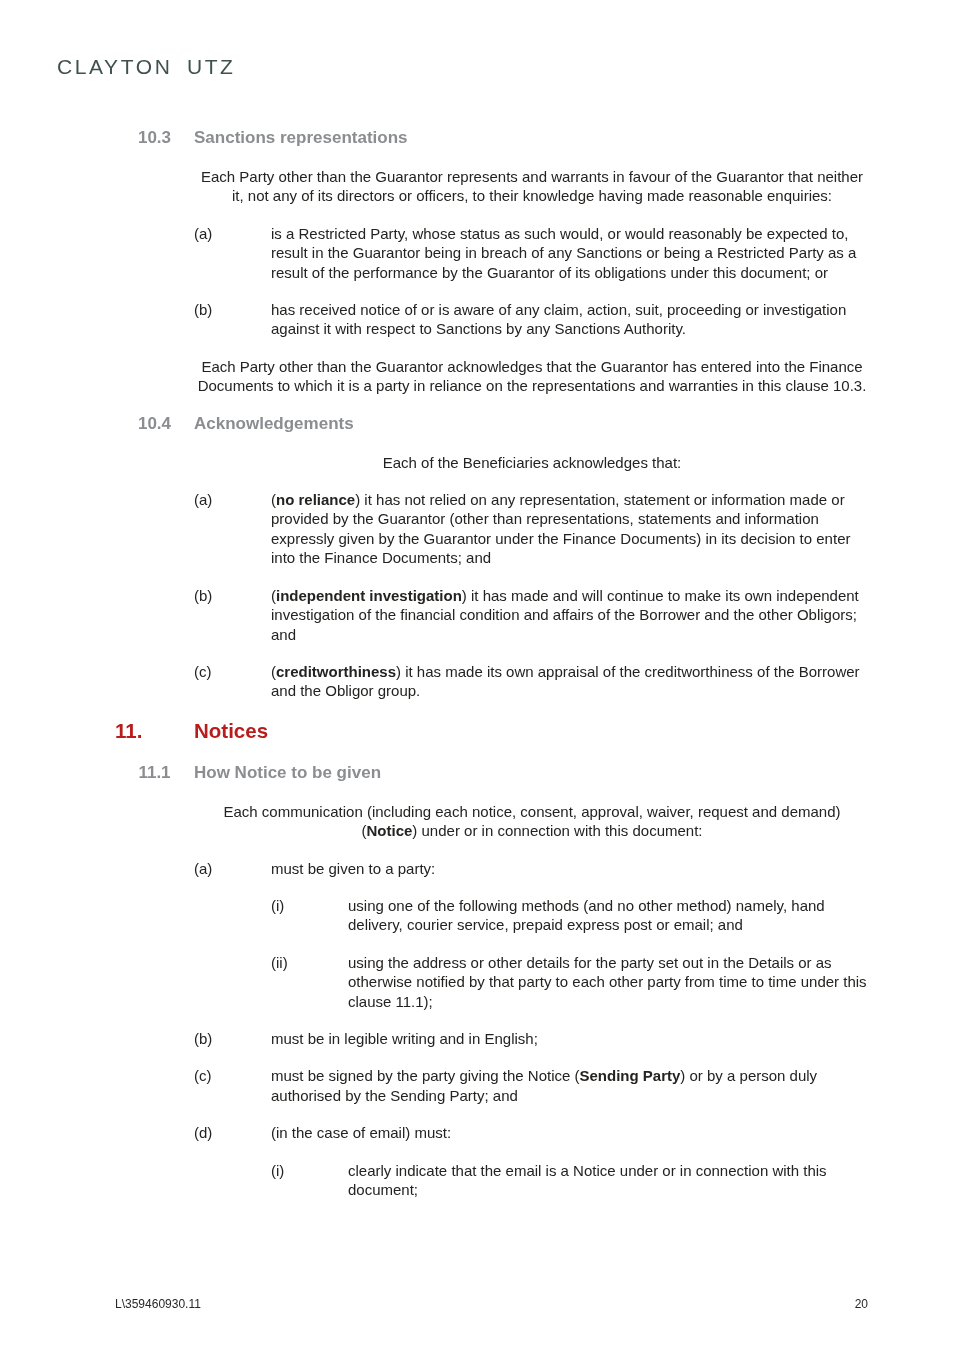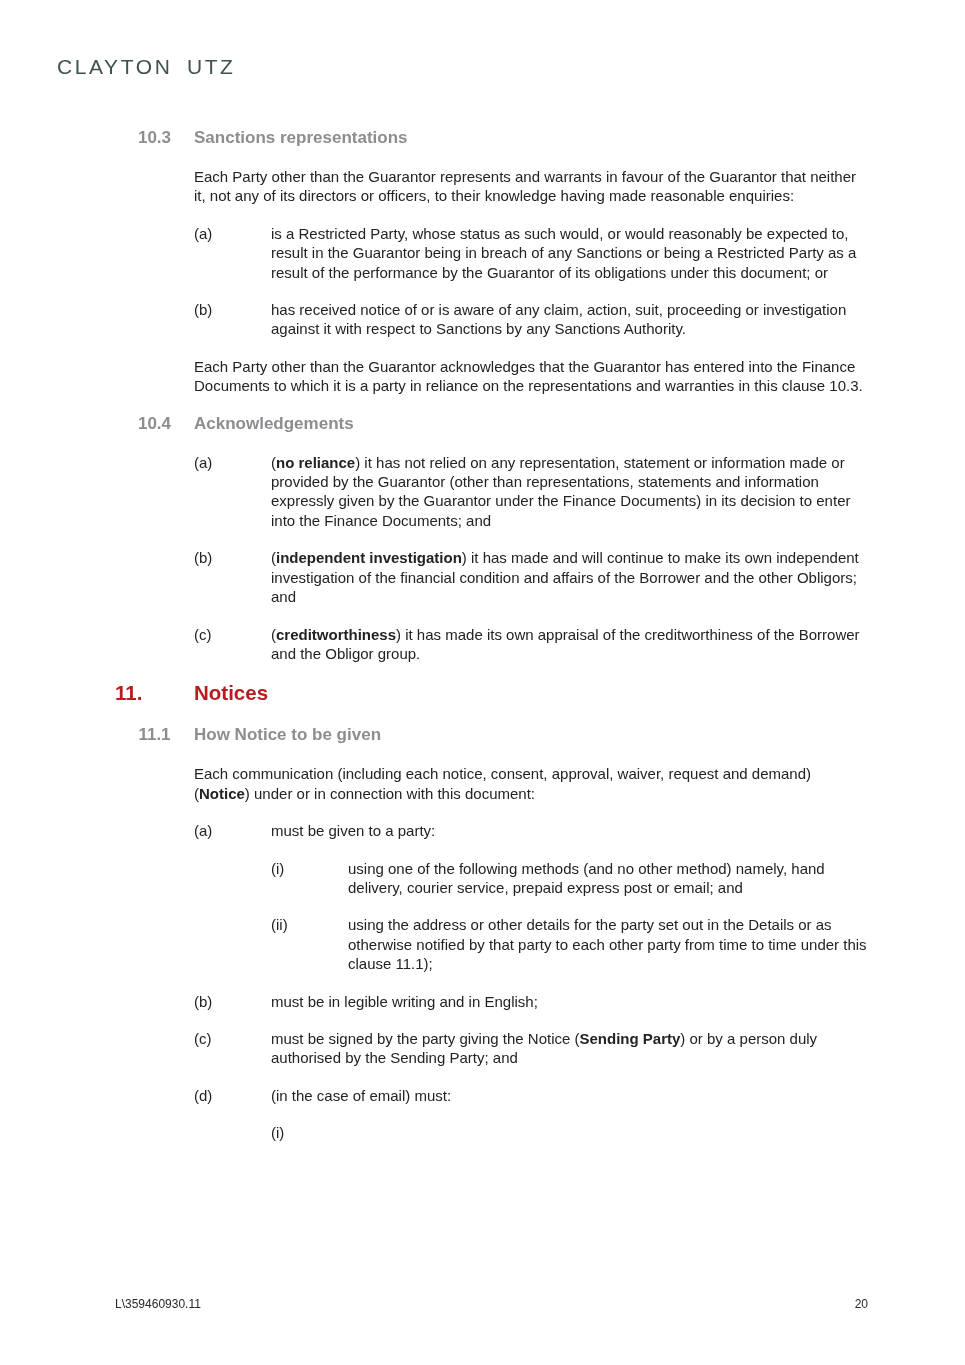--- a/index.html
+++ b/index.html
@@ -19,21 +19,21 @@
     color:#40514f;font-weight:400;
   }
   .content{
     position:absolute;top:128px;left:115px;width:755px;
     font-size:15px;line-height:19.4px;
   }
   .h2row{display:flex;font-weight:bold;font-size:17px;line-height:20px;color:#8b8d90;margin:0 0 19px 0;}
   .h2row .num{width:79px;flex-shrink:0;text-align:center;}
   .h1row{display:flex;font-weight:bold;font-size:20.5px;line-height:24px;color:#b91c1c;margin:0 0 20px 0;}
   .h1row .num{width:79px;flex-shrink:0;}
-  .para{margin:8px 0 18px 79px;}
+  .para{margin:8px 0 18px 79px;text-align:center;}
   .li{display:flex;margin:0 0 18px 79px;}
   .li .marker{width:77px;flex-shrink:0;}
   .li .libody{flex:1;min-width:0;}
   .li2{display:flex;margin-top:18px;}
   .li2 .marker{width:77px;flex-shrink:0;}
   .li2 .libody{flex:1;min-width:0;}
   b{font-weight:bold;}
   .footer{
     position:absolute;left:115px;right:97px;top:1297px;
     display:flex;justify-content:space-between;
@@ -66,20 +66,21 @@
       <span class="libody"><span>has received notice of or is aware of any claim, action, suit, proceeding or investigation against it with respect to Sanctions by any Sanctions Authority.</span></span>
     </div>
 
     <p class="para">Each Party other than the Guarantor acknowledges that the Guarantor has entered into the Finance Documents to which it is a party in reliance on the representations and warranties in this clause 10.3.</p>
 
     <div class="h2row">
       <span class="num">10.4</span>
       <span class="title">Acknowledgements</span>
     </div>
 
+    <p class="para">Each of the Beneficiaries acknowledges that:</p>
 
     <div class="li">
       <span class="marker">(a)</span>
       <span class="libody"><span>(</span><b>no reliance</b><span>) it has not relied on any representation, statement or information made or provided by the Guarantor (other than representations, statements and information expressly given by the Guarantor under the Finance Documents) in its decision to enter into the Finance Documents; and</span></span>
     </div>
 
     <div class="li">
       <span class="marker">(b)</span>
       <span class="libody"><span>(</span><b>independent investigation</b><span>) it has made and will continue to make its own independent investigation of the financial condition and affairs of the Borrower and the other Obligors; and</span></span>
     </div>
@@ -125,20 +126,21 @@
       <span class="marker">(c)</span>
       <span class="libody"><span>must be signed by the party giving the Notice (</span><b>Sending Party</b><span>) or by a person duly authorised by the Sending Party; and</span></span>
     </div>
 
     <div class="li">
       <span class="marker">(d)</span>
       <div class="libody">
         <div>(in the case of email) must:</div>
         <div class="li2">
           <span class="marker">(i)</span>
+          <span class="libody">clearly indicate that the email is a Notice under or in connection with this document;</span>
         </div>
       </div>
     </div>
 
   </div>
 
   <div class="footer">
     <span>L\359460930.11</span>
     <span>20</span>
   </div>

